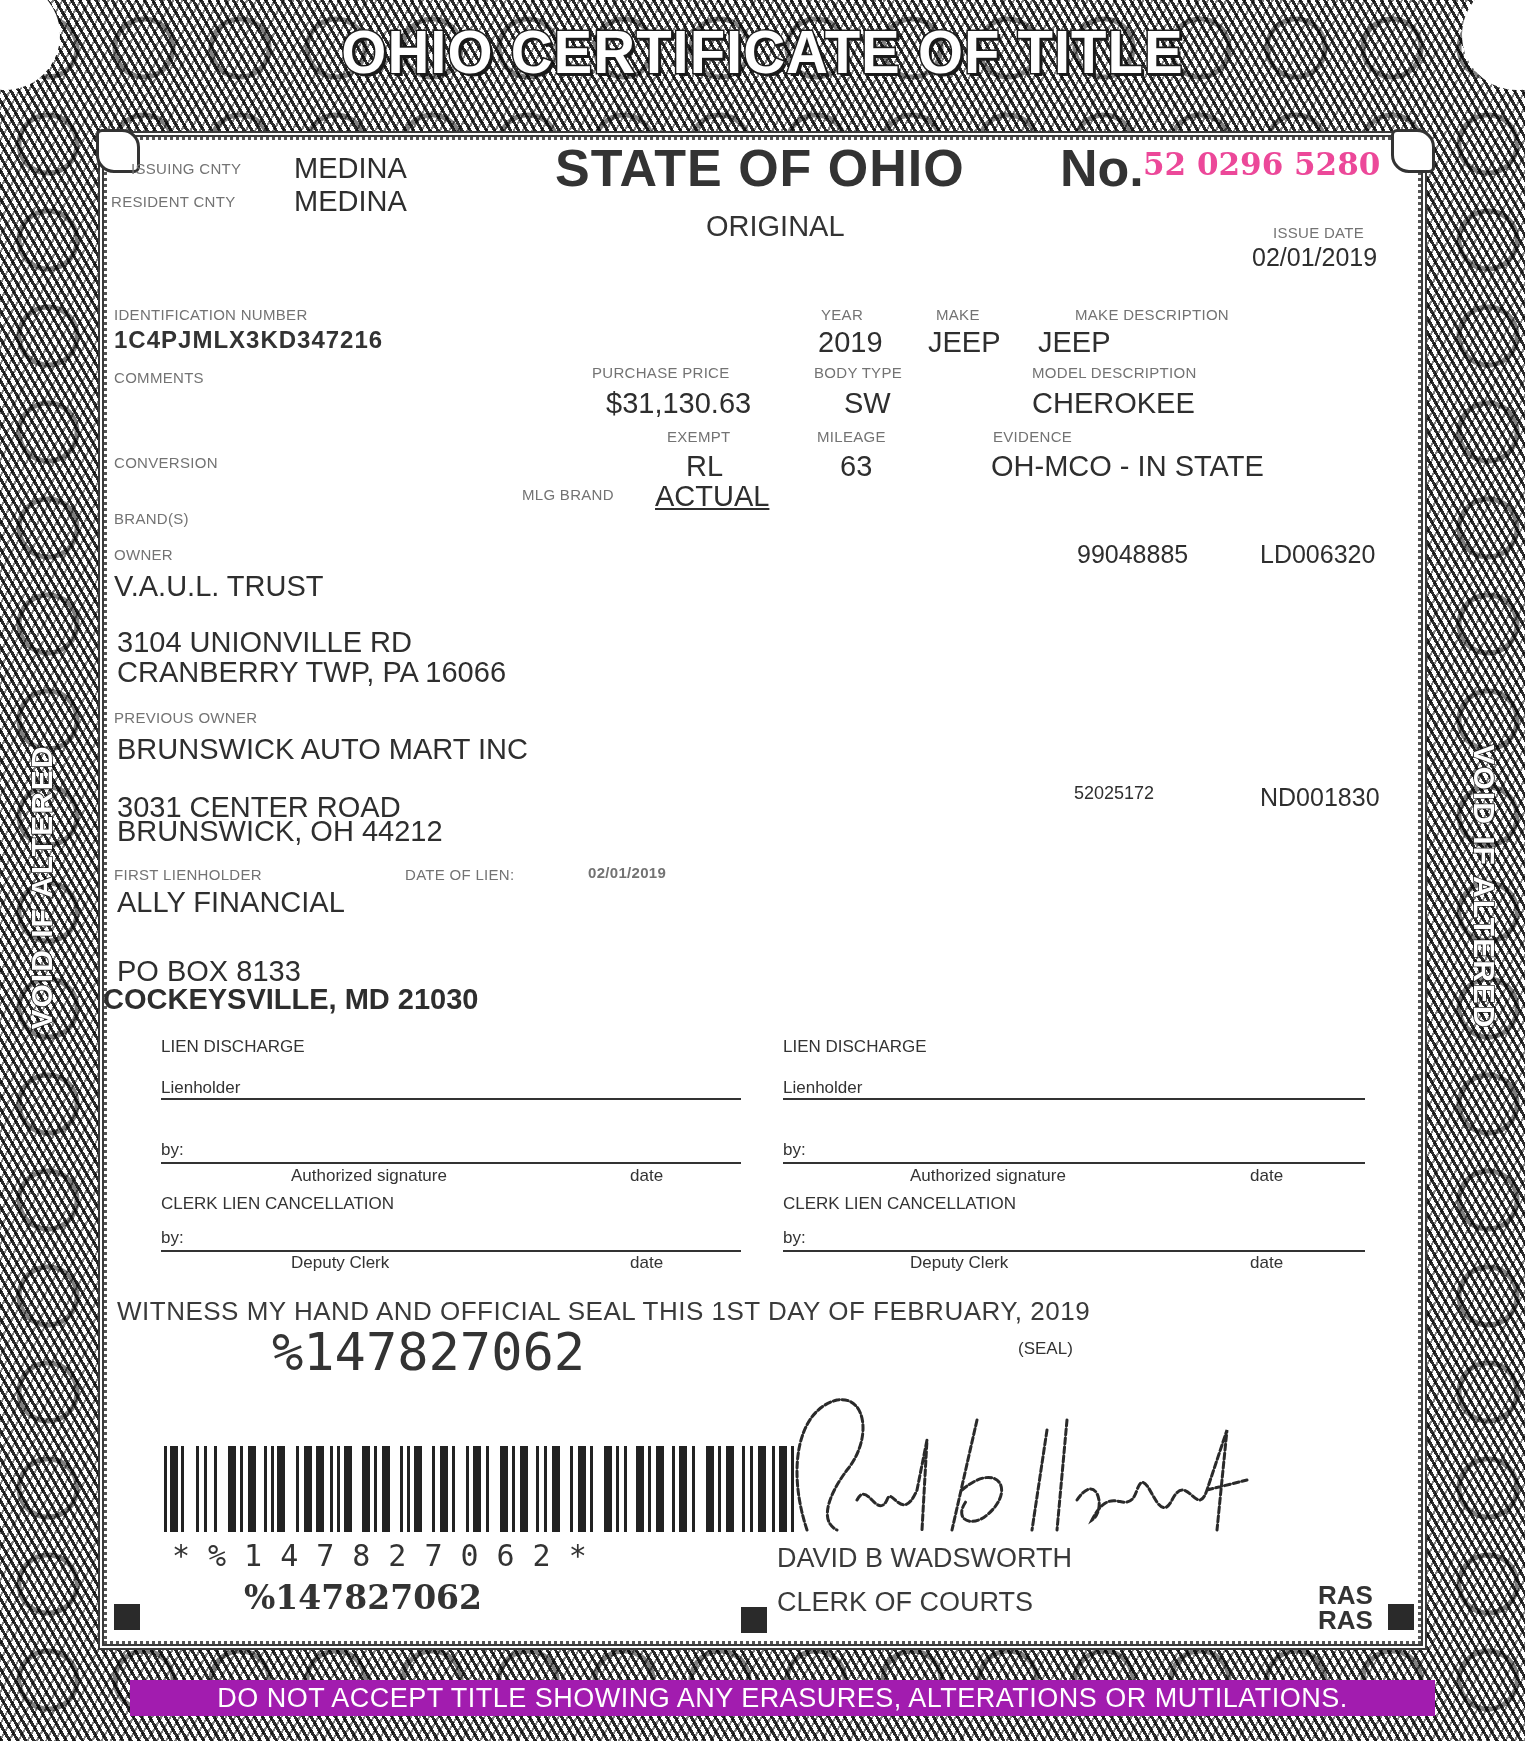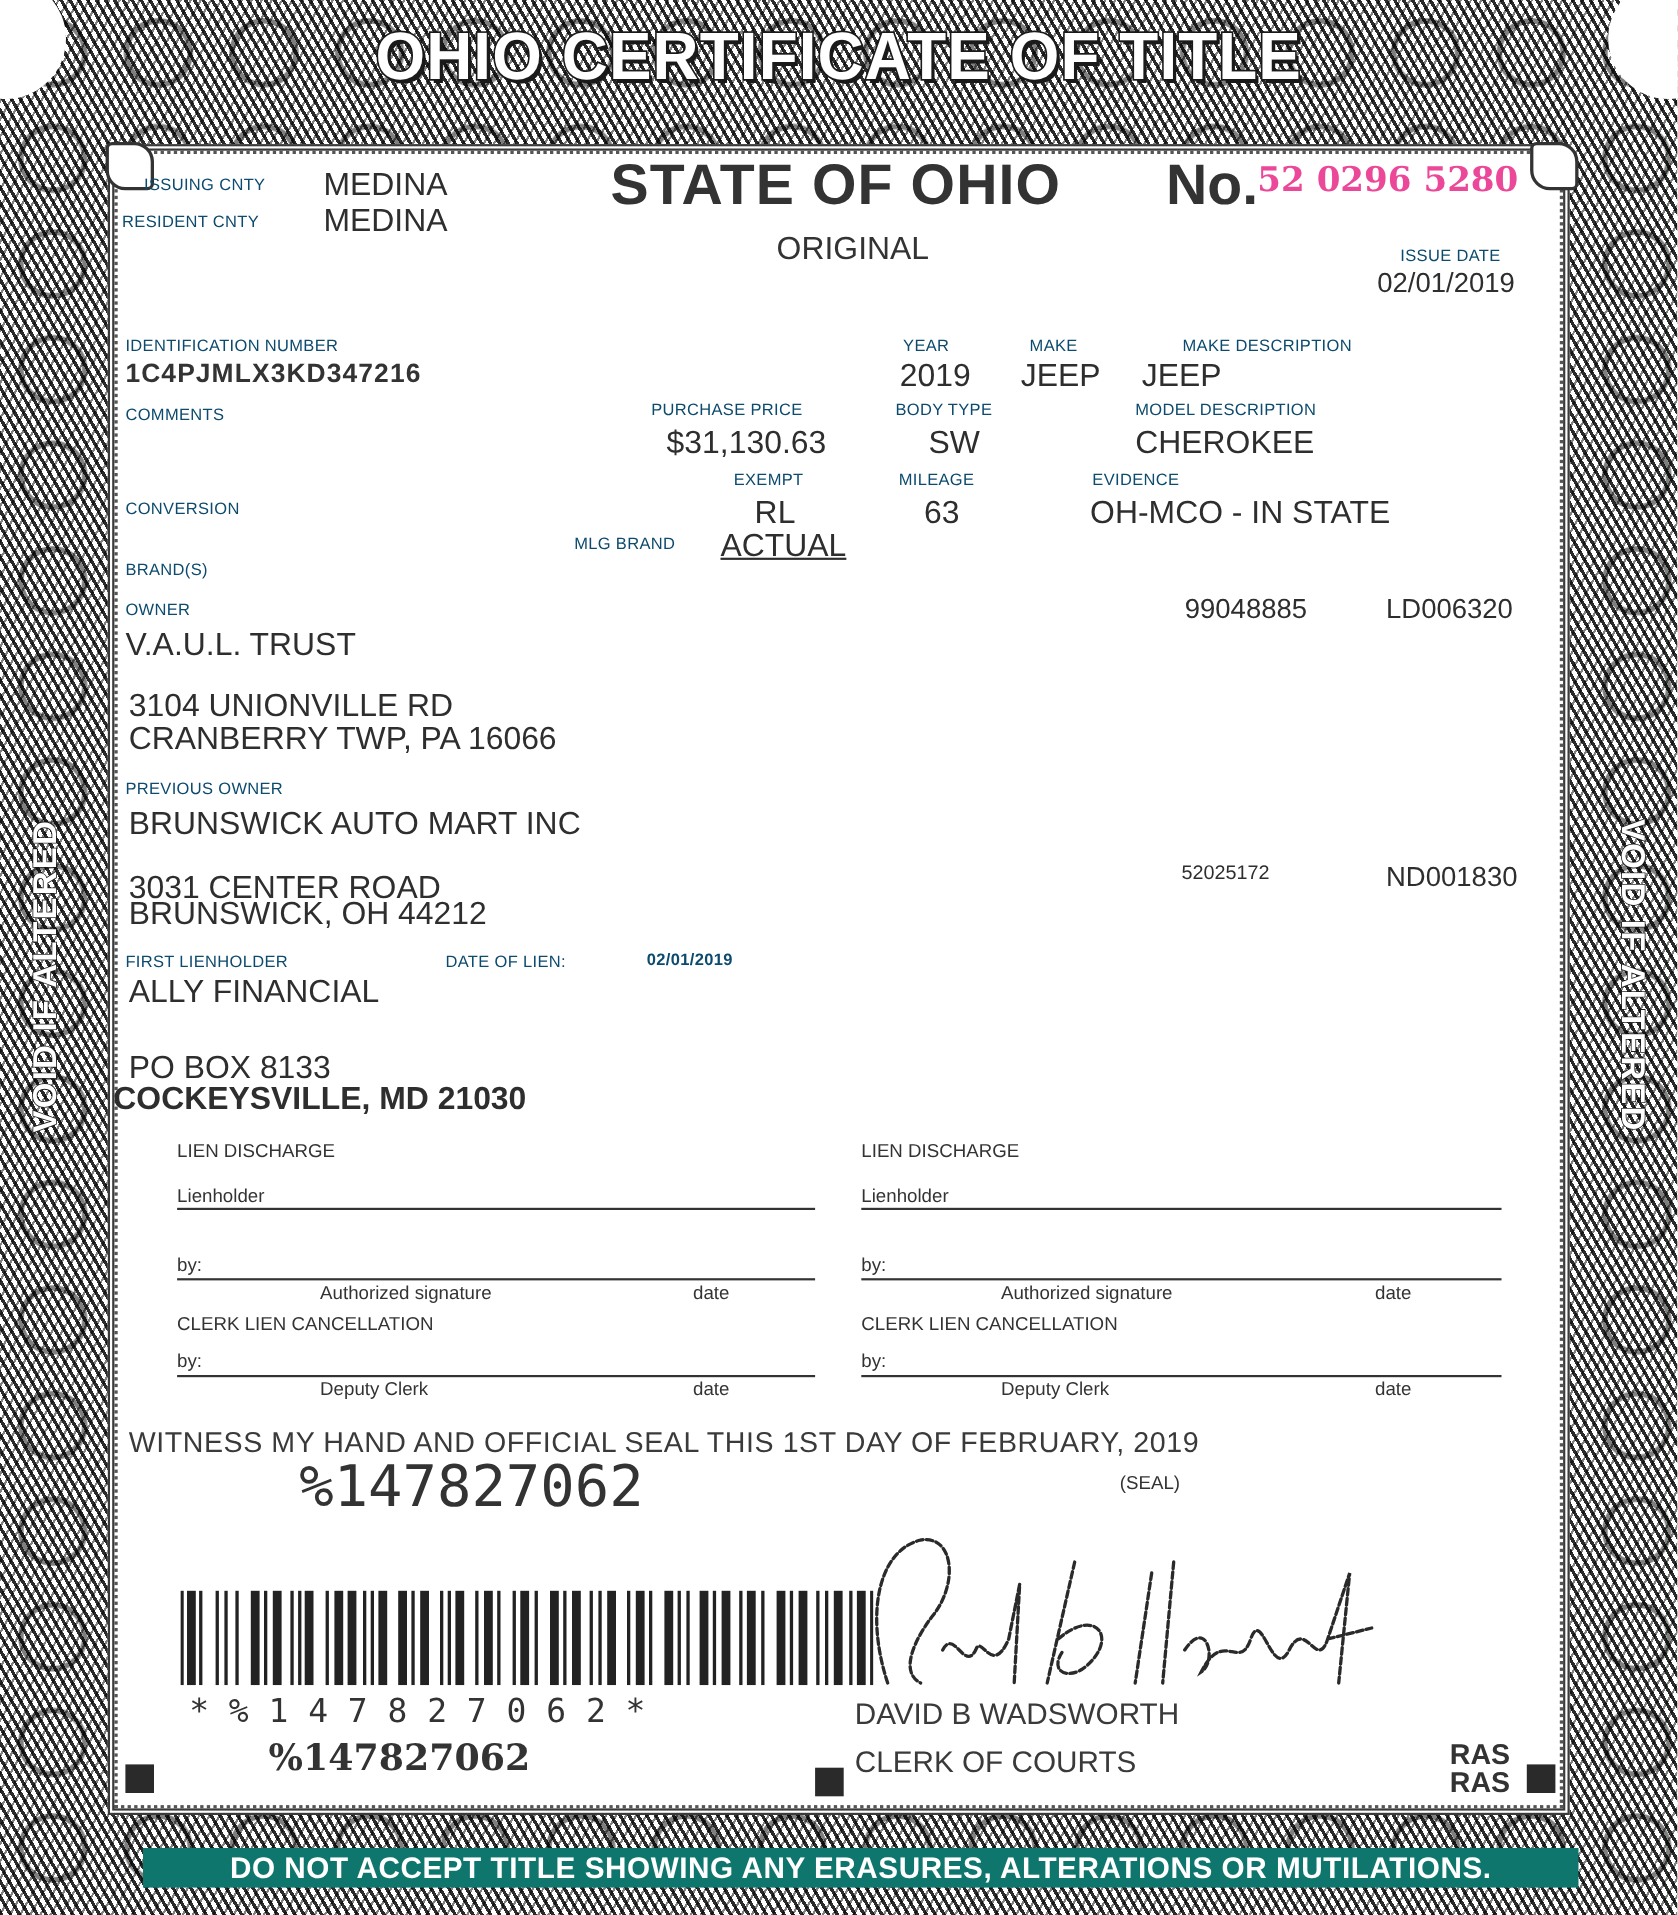--- a/index.html
+++ b/index.html
@@ -36,40 +36,40 @@
     transform: scaleY(1.05);
   }
   .void-side {
     position: absolute; top: 870px; font-weight: 900; font-size: 30px; color: #ffffff; letter-spacing: 2px;
     -webkit-text-stroke: 1.5px #1a1a1a; paint-order: stroke fill; white-space: nowrap;
   }
   .void-left { left: 42px; transform: translate(-50%, 0) rotate(-90deg); transform-origin: center; }
   .void-right { left: 1484px; transform: translate(-50%, 0) rotate(90deg); transform-origin: center; }
   .bottom-banner {
     position: absolute; left: 130px; right: 90px; top: 1680px; height: 36px;
-    background: #0f766e; color: #ffffff; text-align: center;
-    font-weight: 700; font-size: 27px; line-height: 36px; letter-spacing: 0.5px;
+    background: #a21caf; color: #ffffff; text-align: center;
+    font-weight: 400; font-size: 27px; line-height: 36px; letter-spacing: 0.5px;
   }
   
   .panel {
     position: absolute; left: 98px; top: 131px; width: 1329px; height: 1519px;
     background: #ffffff;
     border: 6px double #3a3a3a;
     box-sizing: border-box;
   }
   .panel-inner-rule {
     position: absolute; left: 104px; top: 137px; width: 1317px; height: 1507px;
     border: 3px dotted #555; box-sizing: border-box; pointer-events: none;
   }
   .corner-orn {
     position: absolute; width: 38px; height: 38px; border: 3px solid #333; border-radius: 6px 18px 6px 18px;
     background: #fff;
   }
   .abs { position: absolute; white-space: nowrap; }
-  .lbl { font-family: "Liberation Sans", sans-serif; font-size: 15px; color: #0c4a6e; letter-spacing: 0.3px; text-transform: uppercase; }
+  .lbl { font-family: "Liberation Sans", sans-serif; font-size: 15px; color: #737373; letter-spacing: 0.3px; text-transform: uppercase; }
   .val { font-family: "Liberation Sans", sans-serif; font-size: 29px; color: #2e2e2e; }
   .val-big { font-family: "Liberation Sans", sans-serif; font-size: 24px; font-weight: bold; color: #333; letter-spacing: 1px; }
   .state { font-size: 52px; font-weight: bold; color: #333; letter-spacing: 1px; }
   .orig { font-size: 29px; color: #333; }
   .no-label { font-size: 52px; font-weight: bold; color: #333; }
   .title-no { font-family: "DejaVu Serif", serif; font-size: 31px; font-weight: bold; color: #ec4899; }
   .small { font-family: "Liberation Sans", sans-serif; font-size: 17px; color: #333; }
   .rule { position: absolute; height: 0; border-top: 2px solid #333; }
   .witness { font-size: 26px; color: #3a3a3a; letter-spacing: 0.5px; }
   .ctl-big { font-family: "DejaVu Sans Mono", monospace; font-size: 52px; color: #333; }

